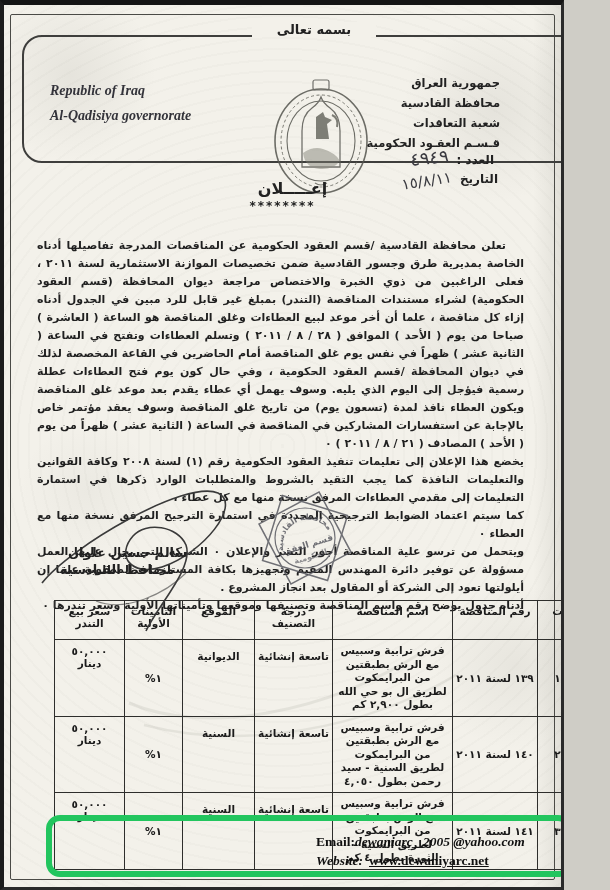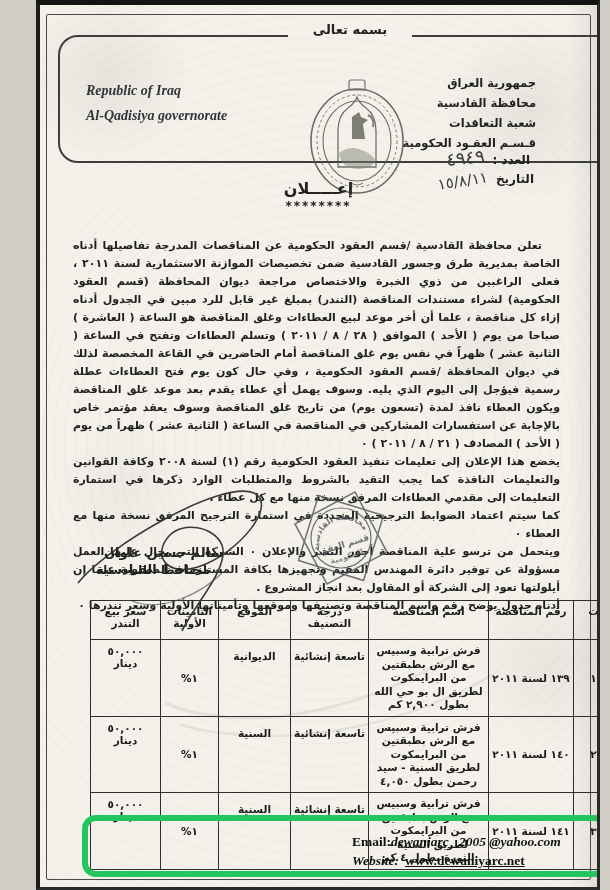--- a/index.html
+++ b/index.html
@@ -2,21 +2,21 @@
 <html lang="ar"><head>
 <meta charset="utf-8">
 <style>
   * { margin:0; padding:0; box-sizing:border-box; }
   html,body { width:610px; height:890px; background:#cfcdc6; }
   .page {
     position:relative; width:564px; height:890px; overflow:hidden;
     background:#f3f1ea;
     border-left:4px solid #1c1c1c; border-right:3px solid #2a2a2a;
     border-top:5px solid #141414; border-bottom:3px solid #2a2a2a;
-    font-family:"DejaVu Sans", sans-serif; color:#222;margin-left:36px;
+    font-family:"DejaVu Sans", sans-serif; color:#222;
   }
   .page::before {
     content:""; position:absolute; inset:0; pointer-events:none; z-index:0;
     background-image:
       radial-gradient(circle at 12% 8%, rgba(110,110,100,.10), transparent 9%),
       radial-gradient(circle at 88% 12%, rgba(110,110,100,.10), transparent 10%),
       radial-gradient(circle at 80% 40%, rgba(110,110,100,.07), transparent 12%),
       radial-gradient(circle at 15% 55%, rgba(110,110,100,.06), transparent 10%),
       radial-gradient(circle at 92% 75%, rgba(110,110,100,.09), transparent 10%),
       linear-gradient(to left, rgba(100,100,92,.12), transparent 5%),
@@ -40,21 +40,21 @@
   .meta-number { position:absolute; top:110px; right:100px; direction:rtl; z-index:2;
     font-size:12px; font-weight:bold; white-space:nowrap; }
   .meta-number .hand { display:inline-block; font-size:18px; font-weight:400;
     letter-spacing:3px; transform:rotate(-6deg); margin-right:4px; color:#3a3a40; }
   .meta-date { position:absolute; top:132px; right:96px; direction:rtl; z-index:2;
     font-size:12px; font-weight:bold; white-space:nowrap; }
   .meta-date .hand { display:inline-block; font-size:15px; font-weight:400;
     letter-spacing:2px; transform:rotate(-9deg) translateY(3px); margin-right:4px; color:#3a3a40; }
 
   
-  .title { position:absolute; top:174px; left:0; width:100%; text-align:center;
+  .title { position:absolute; top:174px; left:10px; width:100%; text-align:center;
     font-size:16px; font-weight:bold; z-index:1; }
   .stars { position:absolute; top:194px; left:0; width:100%; text-align:center;
     font-size:12px; font-weight:bold; letter-spacing:2px; z-index:1; }
   .body { position:absolute; top:232px; right:37px; left:33px; direction:rtl;
     font-size:11px; font-weight:bold; line-height:18px; text-align:justify;
     color:#1f1f1f; z-index:1; }
   .body p.p1 { text-indent:18px; }
 
   
   .sig { position:absolute; left:32px; top:468px; width:230px; height:160px; z-index:3;

